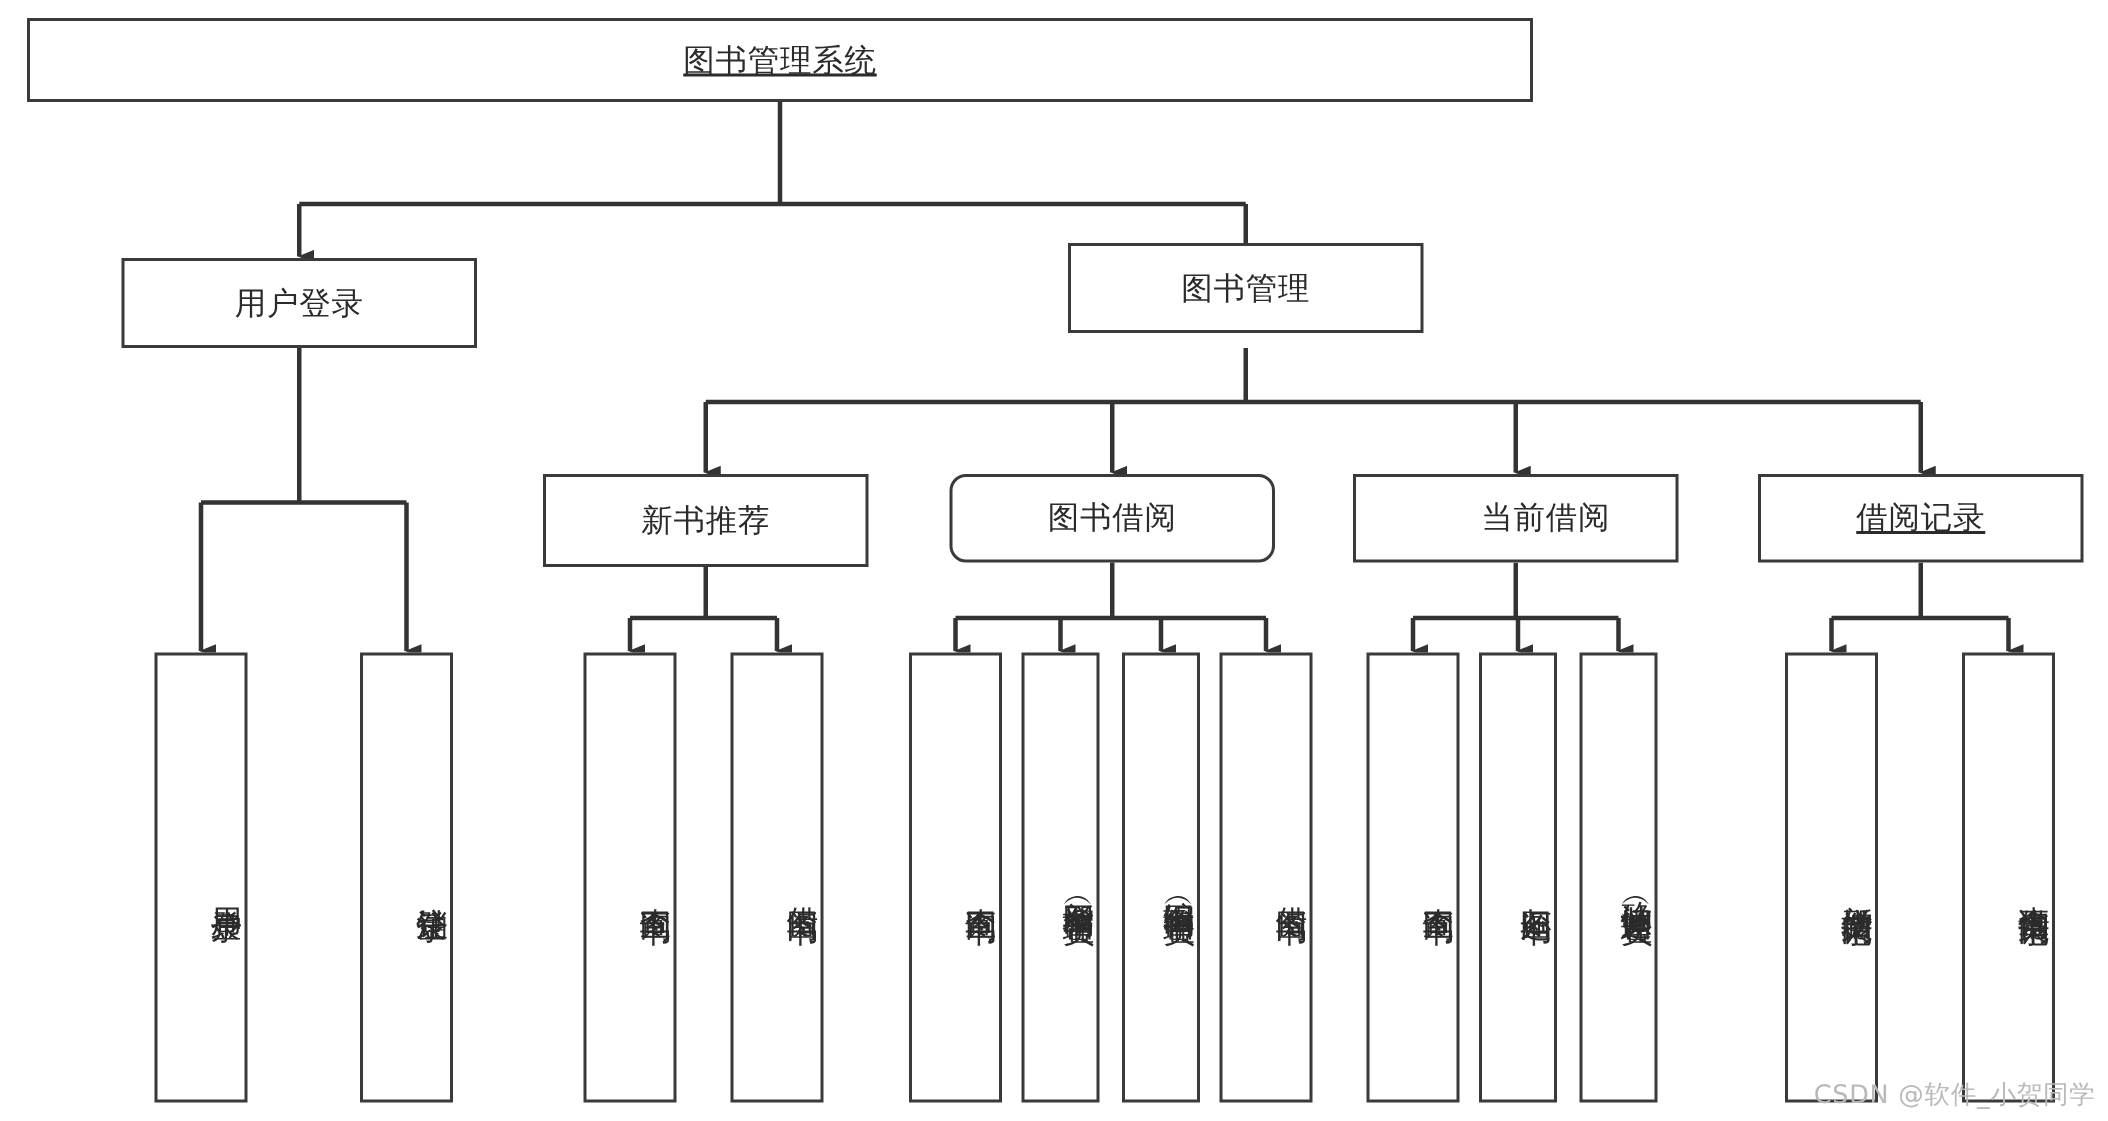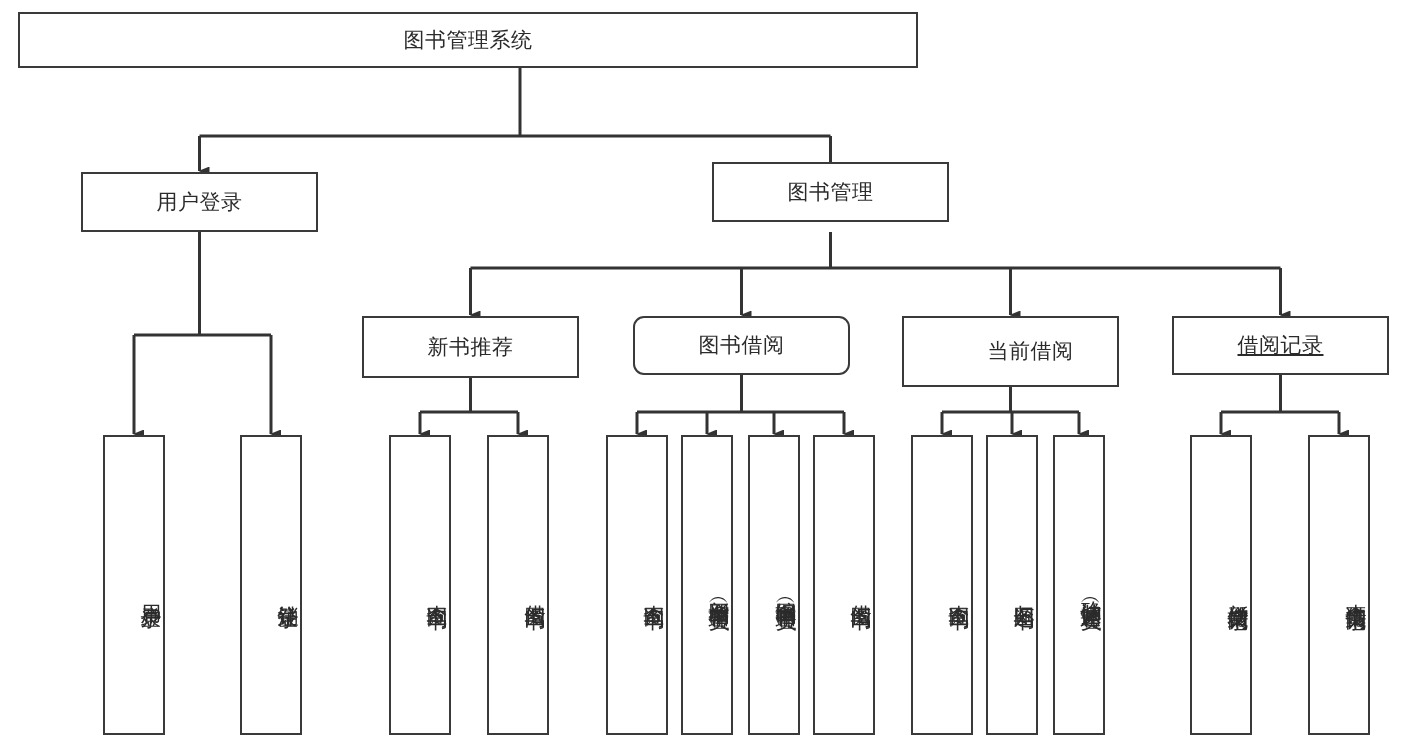--- a/index.html
+++ b/index.html
@@ -112,36 +112,36 @@
         <path d="M 1012 412 L 1012 434" marker-end="url(#arrowhead)"></path>
         <path d="M 1079 412 L 1079 434" marker-end="url(#arrowhead)"></path>
         <path d="M 1280.5 375 L 1280.5 412"></path>
         <path d="M 1221 412 L 1339 412"></path>
         <path d="M 1221 412 L 1221 434" marker-end="url(#arrowhead)"></path>
         <path d="M 1339 412 L 1339 434" marker-end="url(#arrowhead)"></path>
       </g>
   </svg>
 
   <div id="node-layer">
-      <div class="node horiz" style="left: 18px; top: 12px; width: 900px; height: 56px;">
+      <div class="node horiz" style="left: 18px; top: 12px; width: 1004px; height: 56px; text-decoration: underline;">
         <span class="node-label">图书管理系统</span>
       </div>
       <div class="node horiz" style="left: 81px; top: 172px; width: 237px; height: 60px;">
         <span class="node-label">用户登录</span>
       </div>
       <div class="node horiz" style="left: 712px; top: 162px; width: 237px; height: 60px;">
         <span class="node-label">图书管理</span>
       </div>
       <div class="node horiz" style="left: 362px; top: 316px; width: 217px; height: 62px;">
         <span class="node-label">新书推荐</span>
       </div>
       <div class="node horiz" style="left: 633px; top: 316px; width: 217px; height: 59px; border-radius: 11px;">
         <span class="node-label">图书借阅</span>
       </div>
-      <div class="node horiz" style="left: 902px; top: 316px; width: 217px; height: 71px; padding-left: 40px;">
+      <div class="node horiz" style="left: 902px; top: 316px; width: 217px; height: 59px; padding-left: 40px;">
         <span class="node-label">当前借阅</span>
       </div>
       <div class="node horiz" style="left: 1172px; top: 316px; width: 217px; height: 59px; text-decoration: underline;">
         <span class="node-label">借阅记录</span>
       </div>
       <div class="node vert" style="left: 103px; top: 435px; width: 62px; height: 300px;">
         <span class="node-label">用户登录</span>
       </div>
       <div class="node vert" style="left: 240px; top: 435px; width: 62px; height: 300px;">
         <span class="node-label">注销登录</span>
@@ -174,13 +174,14 @@
         <span class="node-label">确认归还（管理员）</span>
       </div>
       <div class="node vert" style="left: 1190px; top: 435px; width: 62px; height: 300px;">
         <span class="node-label">新增借阅记录</span>
       </div>
       <div class="node vert" style="left: 1308px; top: 435px; width: 62px; height: 300px;">
         <span class="node-label">查询借阅记录</span>
       </div>
     </div>
 
+  <div id="watermark">CSDN @软件_小贺同学</div>
 </div>
 
 </body></html>

